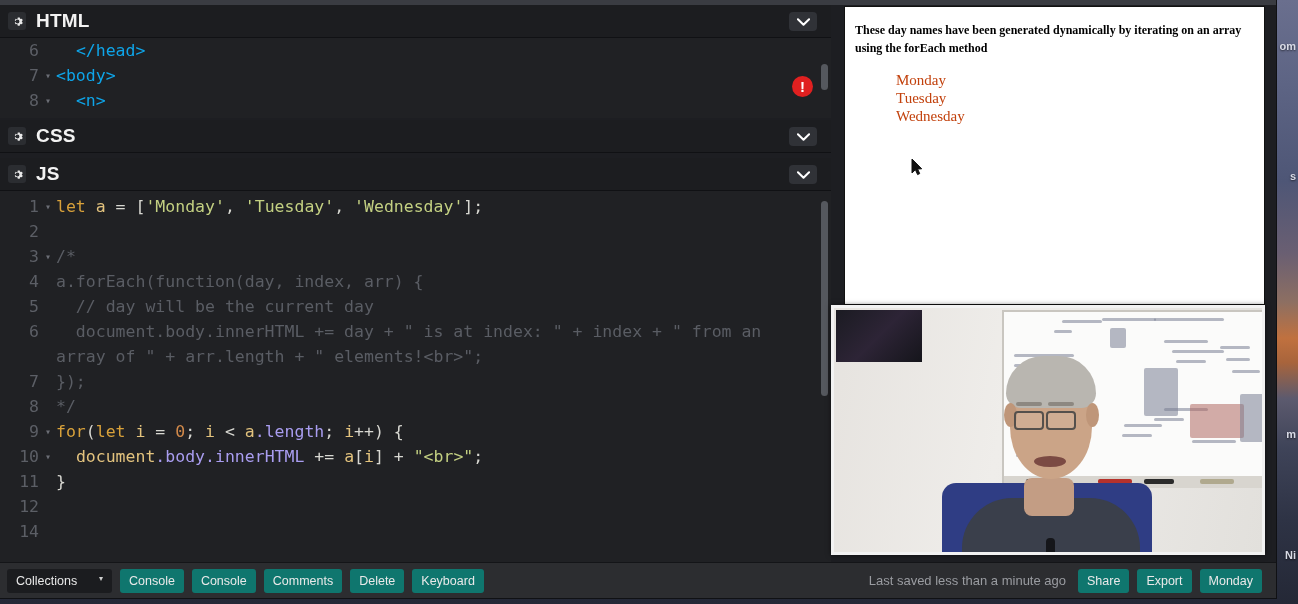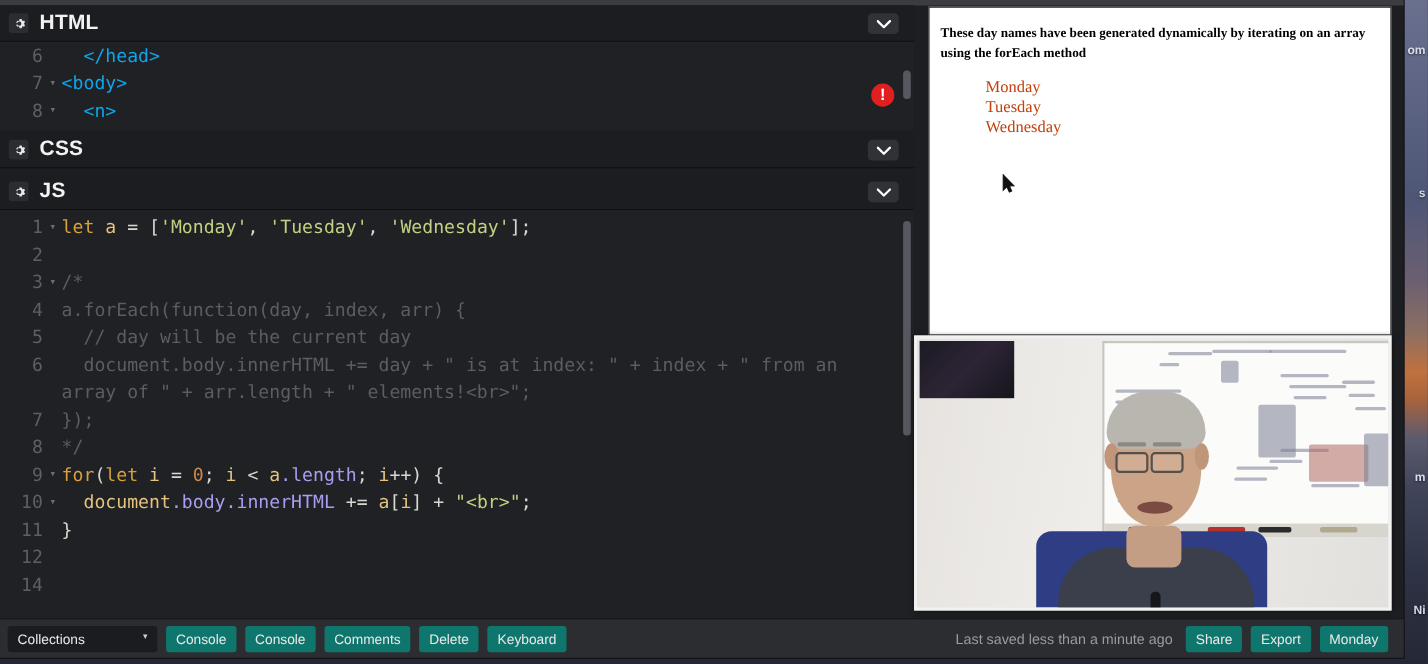--- a/index.html
+++ b/index.html
@@ -219,21 +219,21 @@
     border-radius: 3px;
     padding: 5px 9px;
     margin-left: 8px;
     white-space: nowrap;
     font-family: "Liberation Sans", sans-serif;
   }
   .select {
     background: #1b1c1f; color: #e9e9e9;
     font-size: 12.5px; border-radius: 3px;
     padding: 5px 9px; margin-left: 7px;
-    width: 136px;
+    width: 105px;
     display: flex; align-items: flex-start; justify-content: space-between;
   }
   .select .caret { font-size: 8px; color: #cfcfcf; }
   .spacer { flex: 1 1 auto; }
   .saved {
     color: #9a9ca1; font-size: 13px; margin-right: 4px;
     font-family: "Liberation Sans", sans-serif;
   }
   #bottombar .right-pad { width: 14px; }
 </style>

